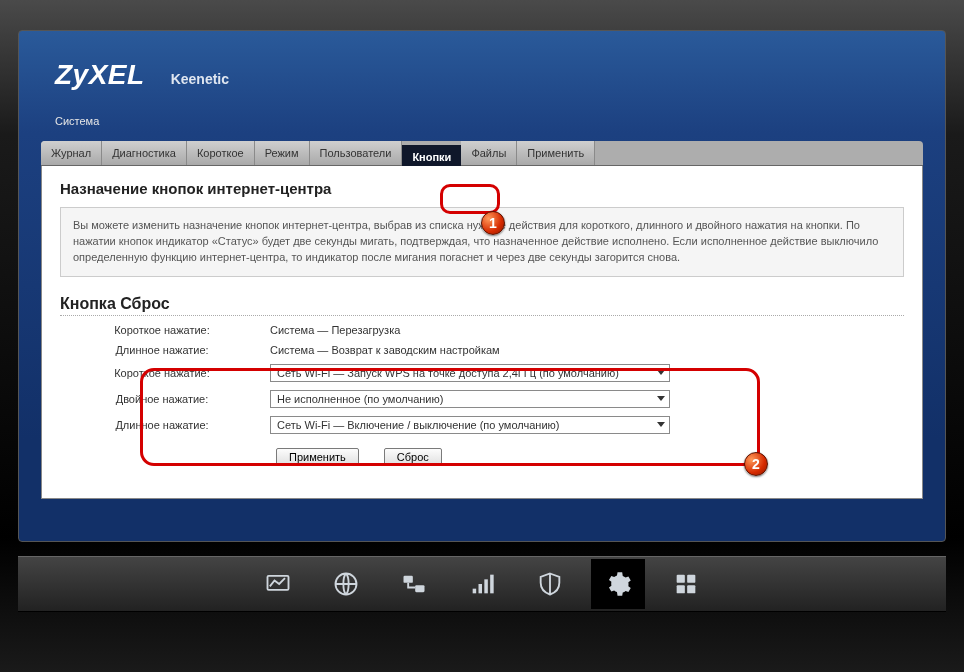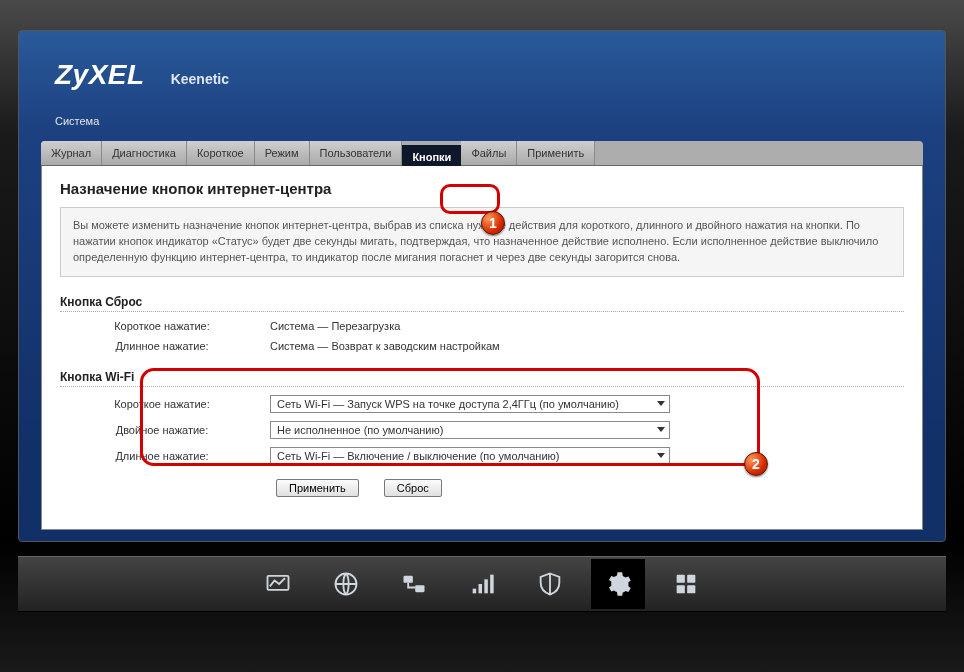--- a/index.html
+++ b/index.html
@@ -66,21 +66,21 @@
     display: flex; align-items: center; justify-content: center;
     border: 1px solid #5a1200;
     box-shadow: 0 1px 2px rgba(0,0,0,.5);
   }
   .page-title { font-size: 15px; font-weight: bold; margin-bottom: 10px; color: #222; }
   .help-box {
     background: #f5f5f5; border: 1px solid #ccc; padding: 10px 12px;
     font-size: 11px; color: #555; line-height: 1.45;
   }
   .sub-heading {
-    margin-top: 18px; font-size: 12px; font-weight: bold; color: #222;
+    margin-top: 18px; font-size: 16px; font-weight: bold; color: #222;
     border-bottom: 1px dotted #aaa; padding-bottom: 2px;
   }
   .kv-row { display: flex; align-items: center; margin-top: 8px; font-size: 11px; }
   .kv-key { width: 210px; text-align: center; padding-right: 6px; color: #333; }
   .kv-val { color: #333; }
   .select-wrap {
     display: flex; align-items: center;
     width: 400px; height: 18px;
     border: 1px solid #8a8a8a; background: #fff;
     padding: 0 4px 0 6px; font-size: 11px; color: #333;
@@ -149,21 +149,20 @@
       <div class="sub-heading">Кнопка Сброс</div>
       <div class="kv-row">
         <div class="kv-key">Короткое нажатие:</div>
         <div class="kv-val">Система — Перезагрузка</div>
       </div>
       <div class="kv-row">
         <div class="kv-key">Длинное нажатие:</div>
         <div class="kv-val">Система — Возврат к заводским настройкам</div>
       </div>
 
-      <div class="sub-heading">Кнопка Wi-Fi</div>
 
       <div class="kv-row">
         <div class="kv-key">Короткое нажатие:</div>
         <div class="select-wrap">
           <span>Сеть Wi-Fi — Запуск WPS на точке доступа 2,4ГГц (по умолчанию)</span>
           <span class="triangle"></span>
         </div>
       </div>
       <div class="kv-row">
         <div class="kv-key">Двойное нажатие:</div>

